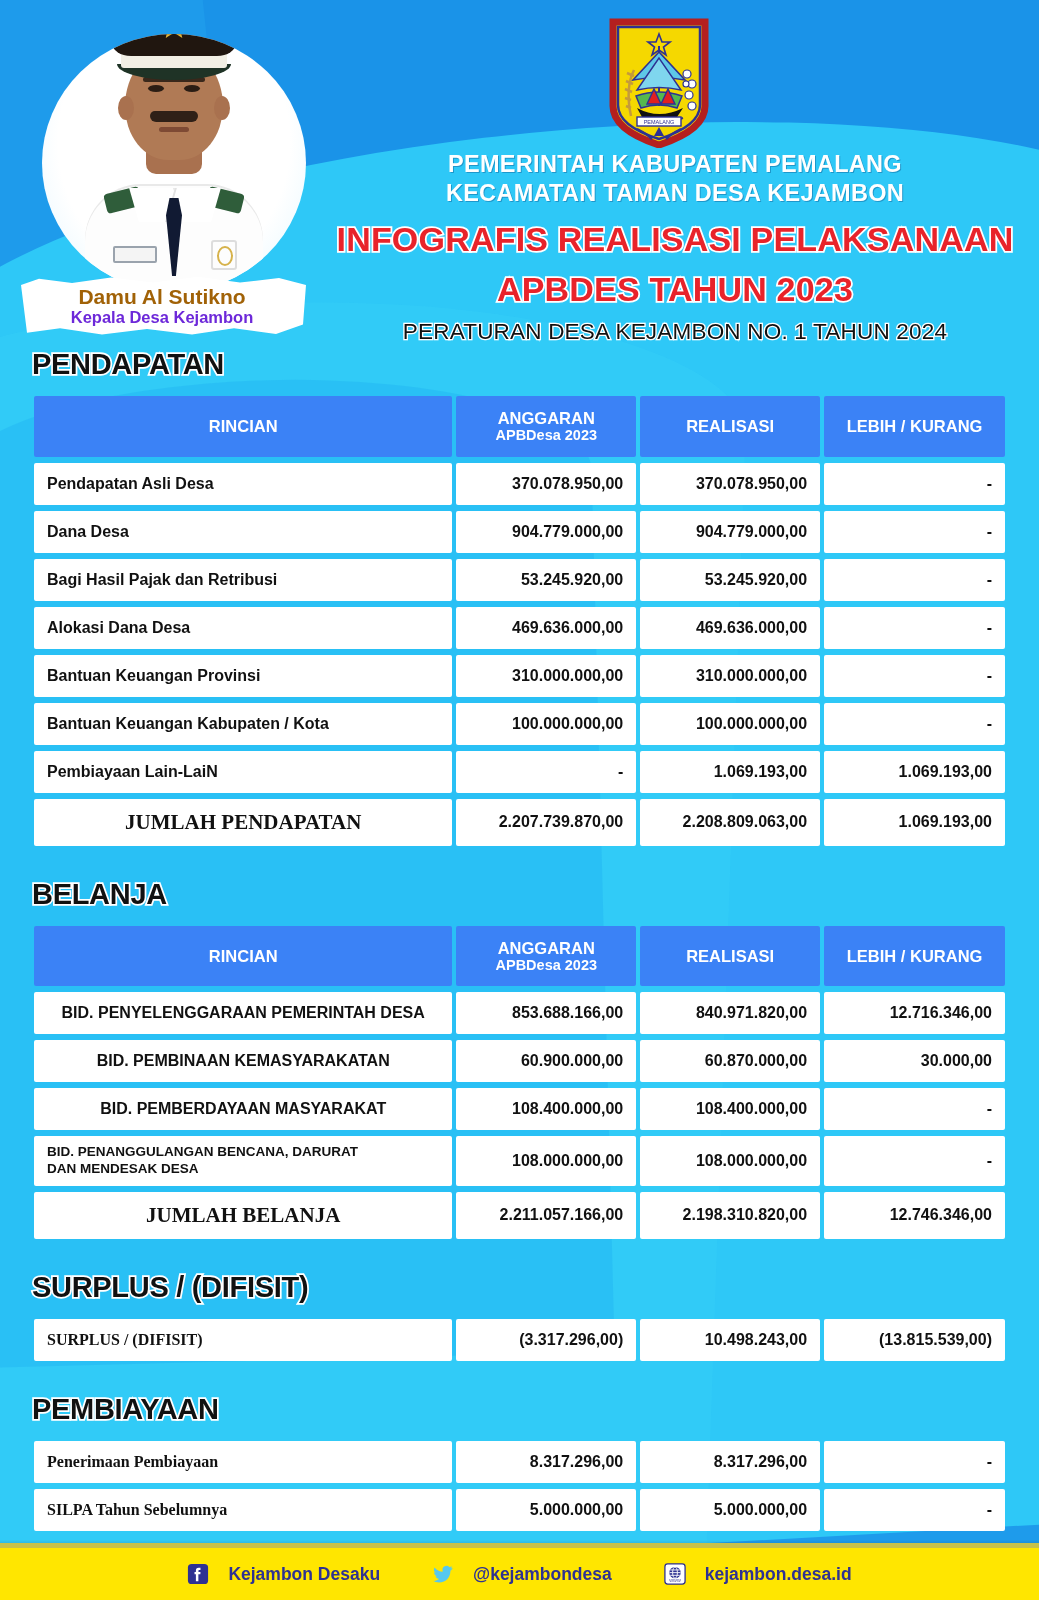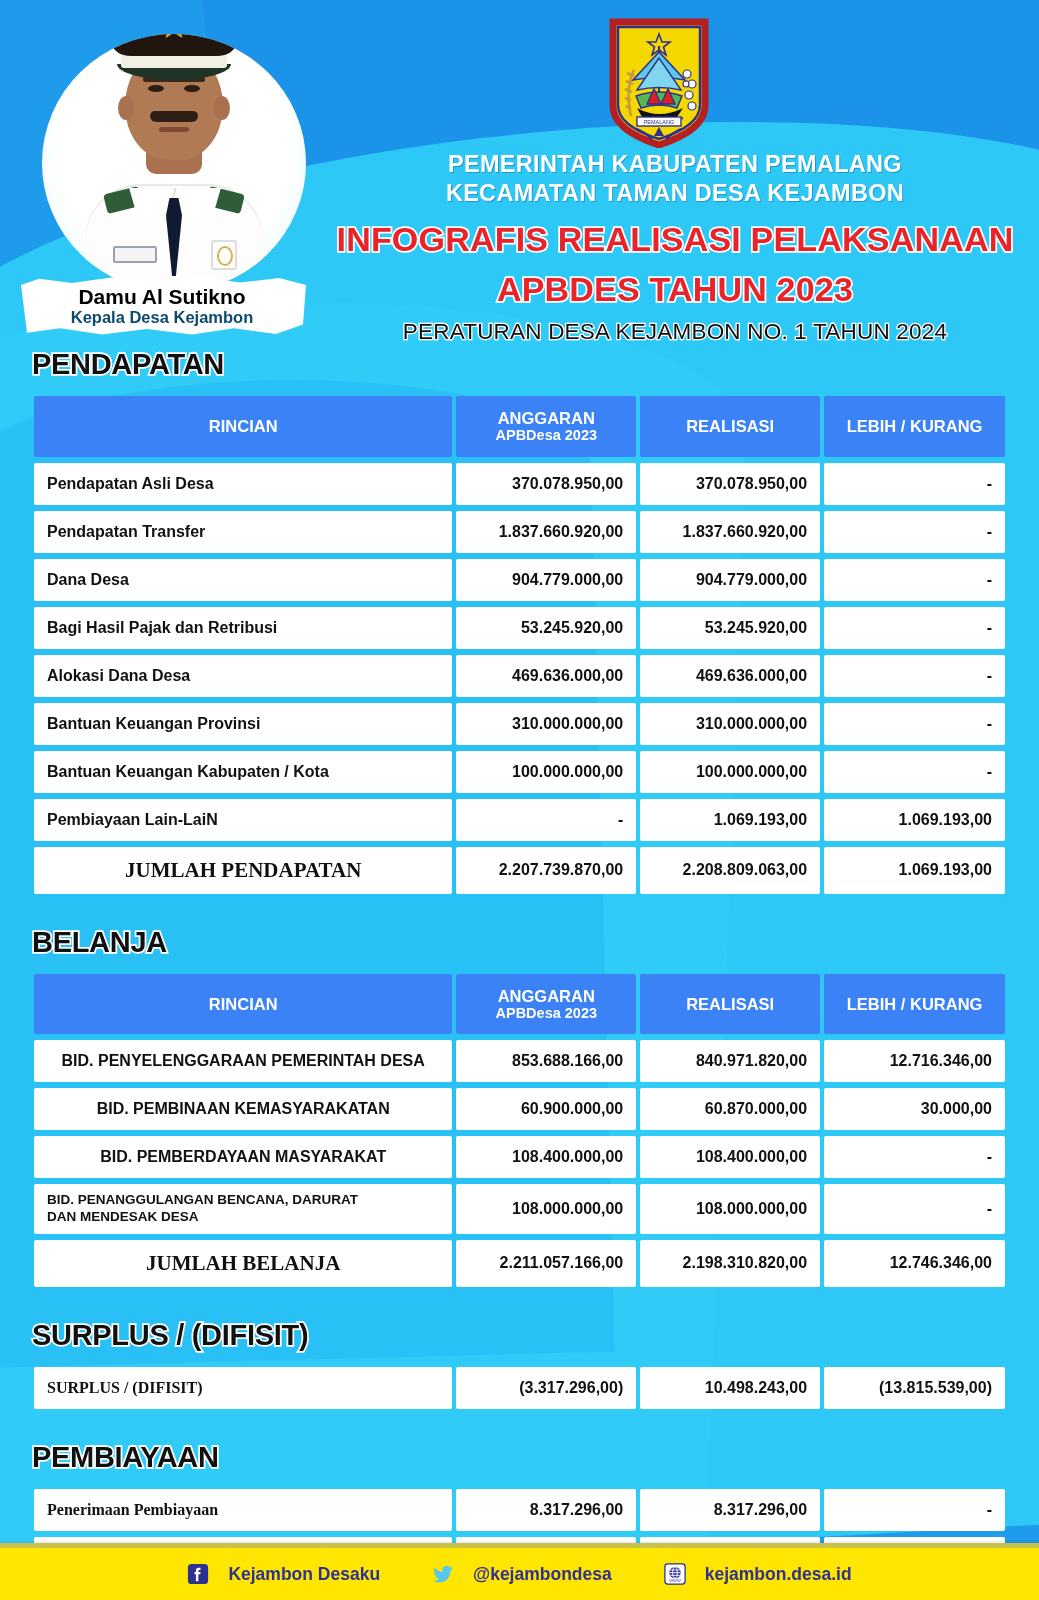--- a/index.html
+++ b/index.html
@@ -72,22 +72,22 @@
   .p-capcrown{position:absolute;left:50%;transform:translateX(-50%);bottom:236px;width:124px;height:56px;background:#20160f;border-radius:52% 52% 16% 16%/70% 70% 24% 24%;}
   .p-capemb{position:absolute;left:50%;transform:translateX(-50%);bottom:252px;width:26px;height:26px;background:#e0b53d;
             clip-path:polygon(50% 0,64% 28%,96% 32%,72% 54%,82% 92%,50% 72%,18% 92%,28% 54%,4% 32%,36% 28%);}
 
   .name-banner{
     position:absolute;left:12px;top:275px;width:300px;height:62px;
     background:#ffffff;
     clip-path:polygon(3% 16%, 9% 6%, 20% 13%, 33% 4%, 47% 12%, 62% 3%, 76% 12%, 89% 5%, 98% 16%, 97% 80%, 88% 95%, 74% 86%, 60% 96%, 45% 87%, 30% 96%, 16% 86%, 5% 93%);
     display:flex;flex-direction:column;align-items:center;justify-content:center;
   }
-  .name-main{font-size:21px;font-weight:bold;color:#000000;line-height:1.02;}
-  .name-sub{font-size:16.5px;font-weight:bold;color:#0c4a6e;line-height:1.1;}
+  .name-main{font-size:21px;font-weight:bold;color:#a16207;line-height:1.02;}
+  .name-sub{font-size:16.5px;font-weight:bold;color:#6d28d9;line-height:1.1;}
 
   #emblem{position:absolute;left:607px;top:18px;width:104px;height:130px;}
   #header-texts{position:absolute;left:330px;top:150px;width:690px;text-align:center;}
   .gov-line{
     font-size:23.5px;font-weight:bold;color:#ffffff;letter-spacing:.3px;line-height:1.24;
     text-shadow:1px 1px 0 rgba(0,60,120,.35);
   }
   .main-title{
     font-size:34px;font-weight:bold;color:#e8232a;line-height:1.12;margin-top:12px;letter-spacing:.2px;
     -webkit-text-stroke:3.5px #ffffff;paint-order:stroke fill;
@@ -255,26 +255,20 @@
       </tr>
     </thead>
     <tbody>
       <tr>
           <td class="lbl sans-lbl">Pendapatan Asli Desa</td>
           <td class="num">370.078.950,00</td>
           <td class="num">370.078.950,00</td>
           <td class="num">-</td>
         </tr>
       <tr>
-          <td class="lbl sans-lbl">Pendapatan Transfer</td>
-          <td class="num">1.837.660.920,00</td>
-          <td class="num">1.837.660.920,00</td>
-          <td class="num">-</td>
-        </tr>
-      <tr>
           <td class="lbl sans-lbl">Dana Desa</td>
           <td class="num">904.779.000,00</td>
           <td class="num">904.779.000,00</td>
           <td class="num">-</td>
         </tr>
       <tr>
           <td class="lbl sans-lbl">Bagi Hasil Pajak dan Retribusi</td>
           <td class="num">53.245.920,00</td>
           <td class="num">53.245.920,00</td>
           <td class="num">-</td>

